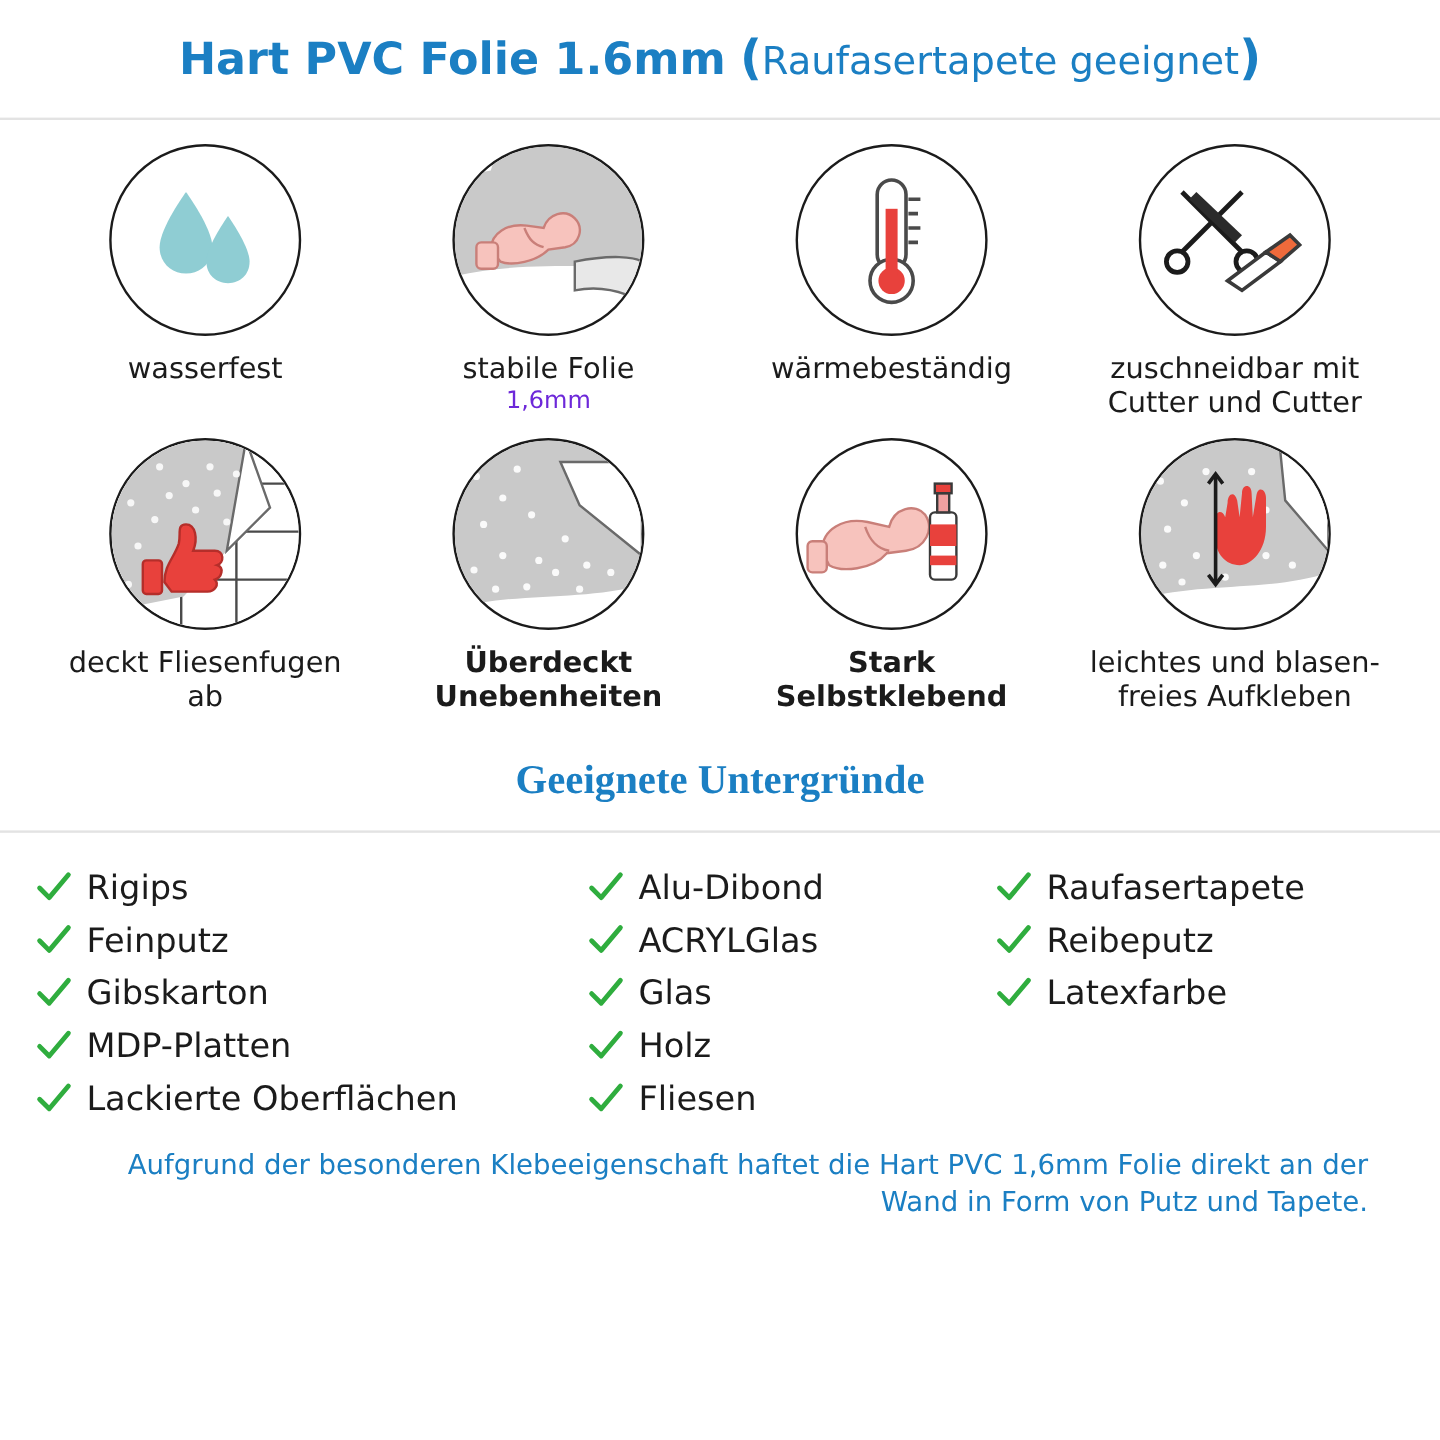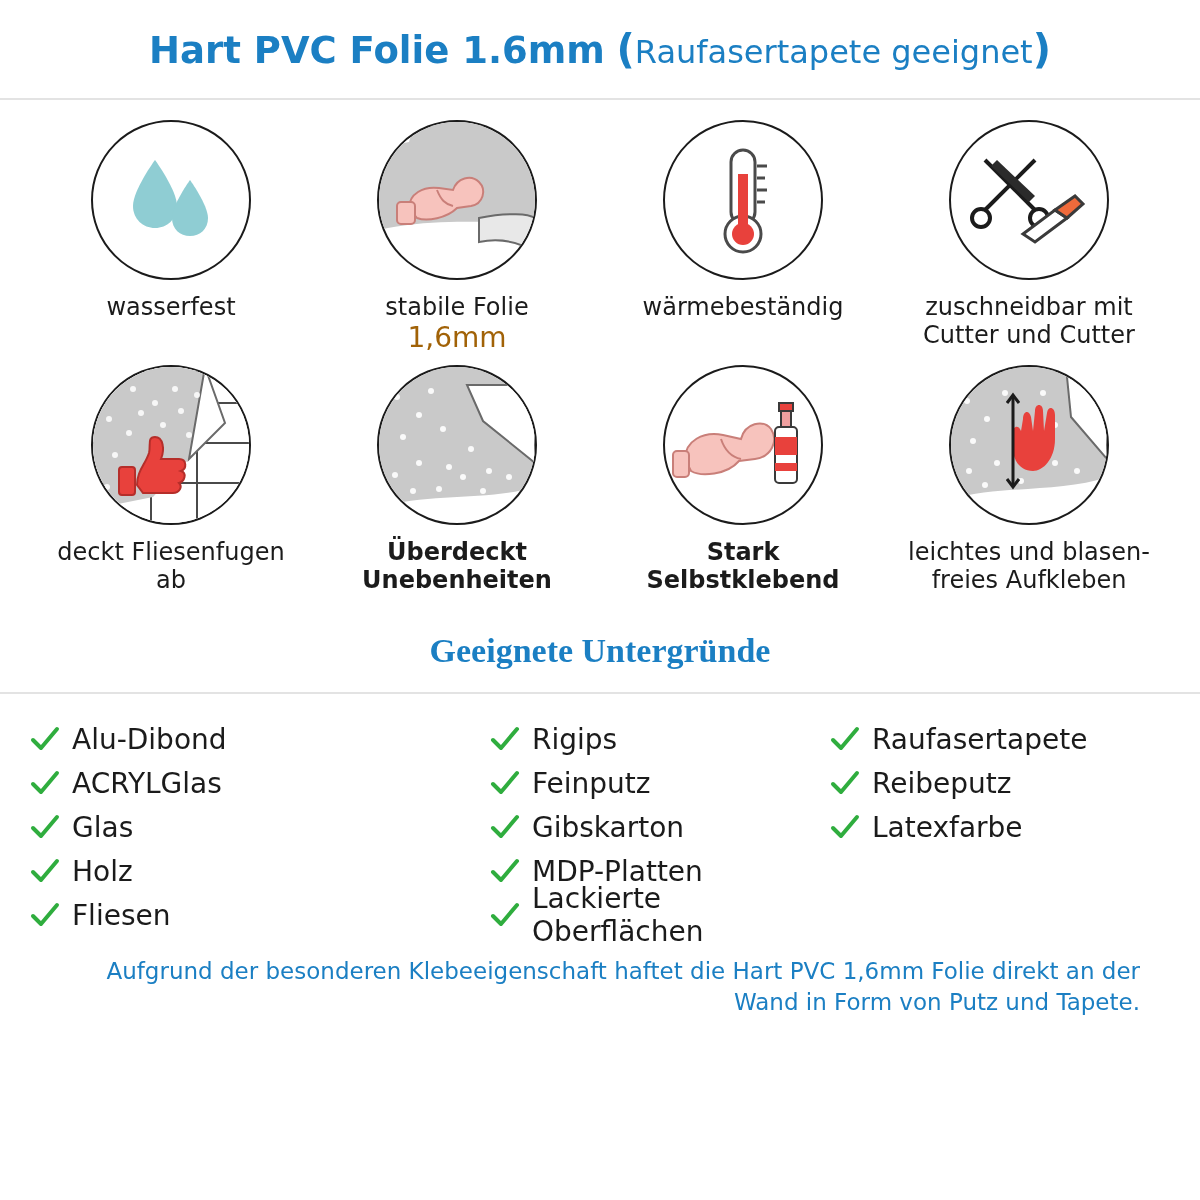--- a/index.html
+++ b/index.html
@@ -80,23 +80,23 @@
     text-align: center;
     font-size: 24px;
     line-height: 1.16;
     color: #1b1b1b;
     max-width: 250px;
   }
   .caption.bold {
     font-weight: bold;
   }
   .caption .red {
-    color: #a16207;
+    color: #6d28d9;
     display: block;
-    font-size: 28px;
+    font-size: 20px;
   }
 
   
   .sub-head {
     text-align: center;
     color: #1b7fc3;
     font-size: 34px;
     font-weight: bold;
     padding-top: 12px;
     padding-bottom: 22px;
@@ -346,20 +346,53 @@
 
   <div class="sub-head">Geeignete Untergründe</div>
 
   <div class="substrates">
 
     <div class="sub-col">
       <div class="sub-item">
         <svg class="check" viewBox="0 0 30 30">
             <path d="M3 16 L11 24 L27 5" fill="none" stroke="#2fad3e" stroke-width="4" stroke-linecap="round" stroke-linejoin="round"></path>
           </svg>
+        <span>Rigips</span>
+      </div>
+      <div class="sub-item">
+        <svg class="check" viewBox="0 0 30 30">
+            <path d="M3 16 L11 24 L27 5" fill="none" stroke="#2fad3e" stroke-width="4" stroke-linecap="round" stroke-linejoin="round"></path>
+          </svg>
+        <span>Feinputz</span>
+      </div>
+      <div class="sub-item">
+        <svg class="check" viewBox="0 0 30 30">
+            <path d="M3 16 L11 24 L27 5" fill="none" stroke="#2fad3e" stroke-width="4" stroke-linecap="round" stroke-linejoin="round"></path>
+          </svg>
+        <span>Gibskarton</span>
+      </div>
+      <div class="sub-item">
+        <svg class="check" viewBox="0 0 30 30">
+            <path d="M3 16 L11 24 L27 5" fill="none" stroke="#2fad3e" stroke-width="4" stroke-linecap="round" stroke-linejoin="round"></path>
+          </svg>
+        <span>MDP-Platten</span>
+      </div>
+      <div class="sub-item">
+        <svg class="check" viewBox="0 0 30 30">
+            <path d="M3 16 L11 24 L27 5" fill="none" stroke="#2fad3e" stroke-width="4" stroke-linecap="round" stroke-linejoin="round"></path>
+          </svg>
+        <span>Lackierte Oberflächen</span>
+      </div>
+    </div>
+
+    <div class="sub-col">
+      <div class="sub-item">
+        <svg class="check" viewBox="0 0 30 30">
+            <path d="M3 16 L11 24 L27 5" fill="none" stroke="#2fad3e" stroke-width="4" stroke-linecap="round" stroke-linejoin="round"></path>
+          </svg>
         <span>Alu-Dibond</span>
       </div>
       <div class="sub-item">
         <svg class="check" viewBox="0 0 30 30">
             <path d="M3 16 L11 24 L27 5" fill="none" stroke="#2fad3e" stroke-width="4" stroke-linecap="round" stroke-linejoin="round"></path>
           </svg>
         <span>ACRYLGlas</span>
       </div>
       <div class="sub-item">
         <svg class="check" viewBox="0 0 30 30">
@@ -379,53 +412,20 @@
           </svg>
         <span>Fliesen</span>
       </div>
     </div>
 
     <div class="sub-col">
       <div class="sub-item">
         <svg class="check" viewBox="0 0 30 30">
             <path d="M3 16 L11 24 L27 5" fill="none" stroke="#2fad3e" stroke-width="4" stroke-linecap="round" stroke-linejoin="round"></path>
           </svg>
-        <span>Rigips</span>
-      </div>
-      <div class="sub-item">
-        <svg class="check" viewBox="0 0 30 30">
-            <path d="M3 16 L11 24 L27 5" fill="none" stroke="#2fad3e" stroke-width="4" stroke-linecap="round" stroke-linejoin="round"></path>
-          </svg>
-        <span>Feinputz</span>
-      </div>
-      <div class="sub-item">
-        <svg class="check" viewBox="0 0 30 30">
-            <path d="M3 16 L11 24 L27 5" fill="none" stroke="#2fad3e" stroke-width="4" stroke-linecap="round" stroke-linejoin="round"></path>
-          </svg>
-        <span>Gibskarton</span>
-      </div>
-      <div class="sub-item">
-        <svg class="check" viewBox="0 0 30 30">
-            <path d="M3 16 L11 24 L27 5" fill="none" stroke="#2fad3e" stroke-width="4" stroke-linecap="round" stroke-linejoin="round"></path>
-          </svg>
-        <span>MDP-Platten</span>
-      </div>
-      <div class="sub-item">
-        <svg class="check" viewBox="0 0 30 30">
-            <path d="M3 16 L11 24 L27 5" fill="none" stroke="#2fad3e" stroke-width="4" stroke-linecap="round" stroke-linejoin="round"></path>
-          </svg>
-        <span>Lackierte Oberflächen</span>
-      </div>
-    </div>
-
-    <div class="sub-col">
-      <div class="sub-item">
-        <svg class="check" viewBox="0 0 30 30">
-            <path d="M3 16 L11 24 L27 5" fill="none" stroke="#2fad3e" stroke-width="4" stroke-linecap="round" stroke-linejoin="round"></path>
-          </svg>
         <span>Raufasertapete</span>
       </div>
       <div class="sub-item">
         <svg class="check" viewBox="0 0 30 30">
             <path d="M3 16 L11 24 L27 5" fill="none" stroke="#2fad3e" stroke-width="4" stroke-linecap="round" stroke-linejoin="round"></path>
           </svg>
         <span>Reibeputz</span>
       </div>
       <div class="sub-item">
         <svg class="check" viewBox="0 0 30 30">

